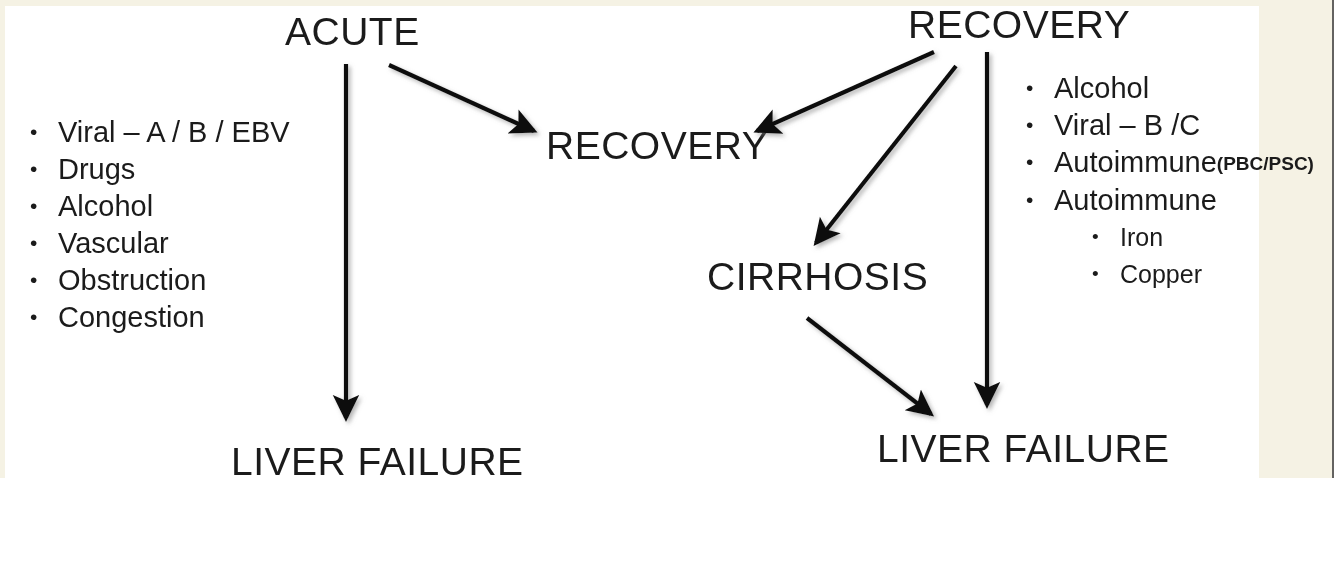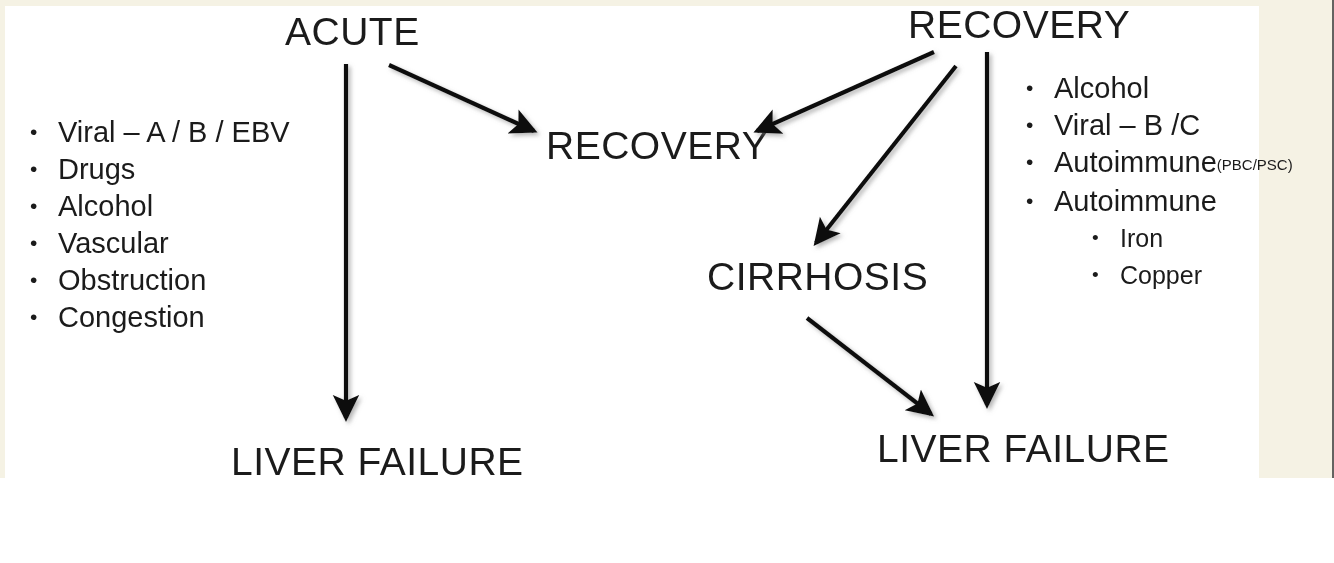--- a/index.html
+++ b/index.html
@@ -77,22 +77,22 @@
   }
   .sublist > li::before {
     content: "\2022";
     position: absolute;
     left: 38px;
     top: -1px;
     font-size: 19px;
     line-height: 37px;
   }
   .sup {
-    font-size: 15px;
-    font-weight: 400;
+    font-size: 19px;
+    font-weight: 700;
     letter-spacing: 0;
     vertical-align: 2px;
   }
   #arrows {
     position: absolute;
     left: 0;
     top: 0;
     width: 1334px;
     height: 563px;
     pointer-events: none;

